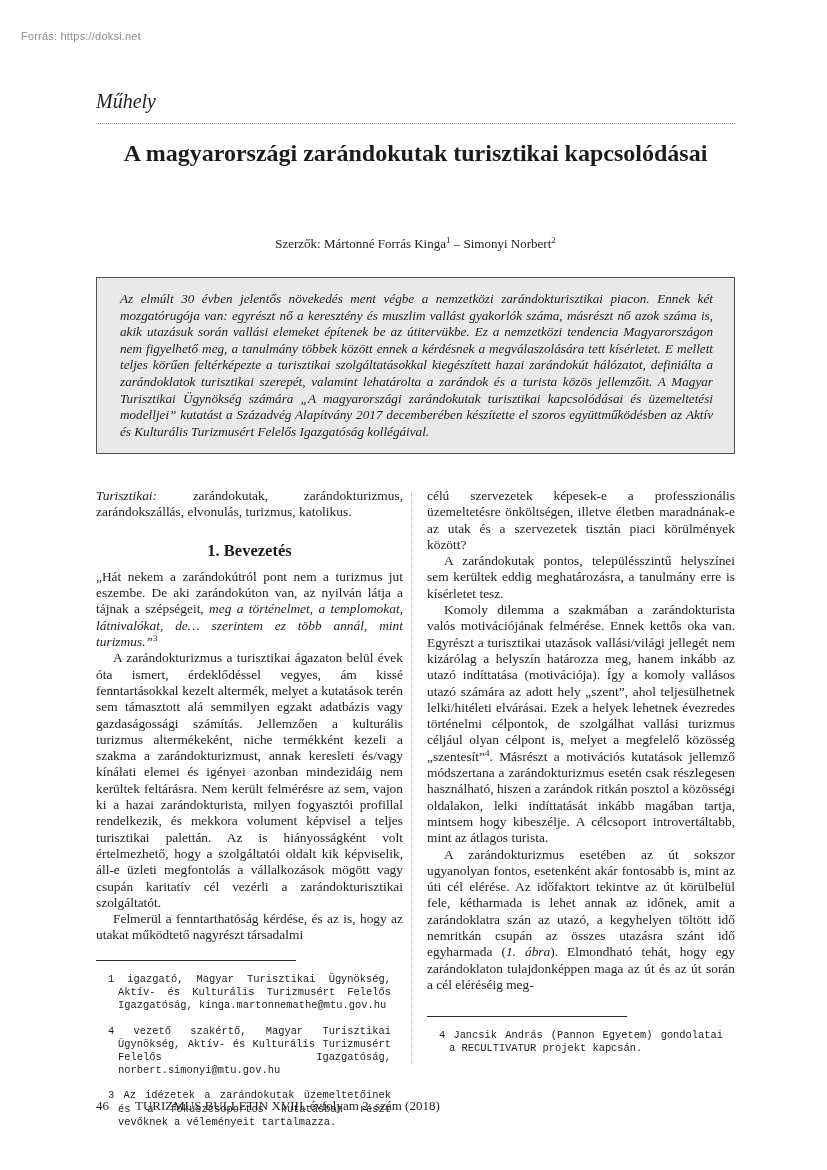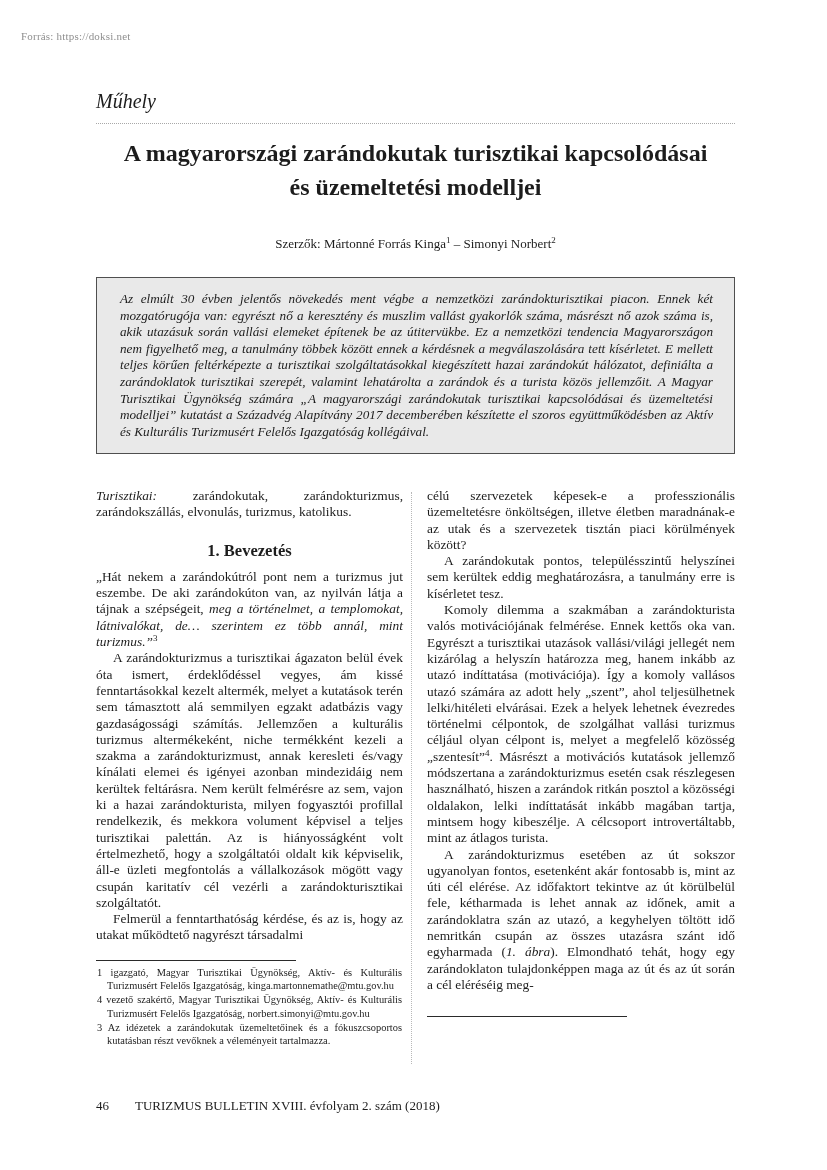--- a/index.html
+++ b/index.html
@@ -9,21 +9,21 @@
     height: 1170px;
     background: #ffffff;
     font-family: "Liberation Serif", "DejaVu Serif", serif;
     color: #1c1c1c;
     overflow: hidden;
   }
   .source-label {
     position: absolute;
     left: 21px;
     top: 30px;
-    font-family: Liberation Serif, serif;
+    font-family: Liberation Sans, sans-serif;
     font-size: 11px;
     color: #8f8f8f;
     letter-spacing: 0.2px;
   }
   .section-label {
     position: absolute;
     left: 96px;
     top: 90px;
     width: 639px;
     font-size: 20px;
@@ -98,23 +98,24 @@
     text-align: justify;
   }
   .footnotes-left  { left: 96px;  top: 960px; }
   .footnotes-right { left: 427px; top: 1016px; width: 308px; }
   .fn-rule {
     width: 200px;
     border-top: 1px solid #2a2a2a;
     margin: 0 0 5px 0;
   }
   .footnotes p {
-    margin: 1px;
+    margin: 12px;
     padding-left: 10px;
     text-indent: -10px;
+    font-family: Liberation Mono, monospace;
   }
   .page-footer {
     position: absolute;
     left: 96px;
     top: 1098px;
     font-size: 13px;
     display: flex;
     gap: 26px;
   }
 </style>
@@ -122,21 +123,20 @@
 <body>
 
 <div class="page">
 
   <div class="source-label">Forrás: https://doksi.net</div>
 
   <div class="section-label">Műhely</div>
 
   <div class="article-title">
     <div>A magyarországi zarándokutak turisztikai kapcsolódásai</div>
-    <div>és üzemeltetési modelljei</div>
   </div>
 
   <div class="authors-line"><span>Szerzők: Mártonné Forrás Kinga</span><sup>1</sup><span> – Simonyi Norbert</span><sup>2</sup></div>
 
   <div class="abstract-box">Az elmúlt 30 évben jelentős növekedés ment végbe a nemzetközi zarándokturisztikai piacon. Ennek két mozgatórugója van: egyrészt nő a keresztény és muszlim vallást gyakorlók száma, másrészt nő azok száma is, akik utazásuk során vallási elemeket építenek be az útitervükbe. Ez a nemzetközi tendencia Magyarországon nem figyelhető meg, a tanulmány többek között ennek a kérdésnek a megválaszolására tett kísérletet. E mellett teljes körűen feltérképezte a turisztikai szolgáltatásokkal kiegészített hazai zarándokút hálózatot, definiálta a zarándoklatok turisztikai szerepét, valamint lehatárolta a zarándok és a turista közös jellemzőit. A Magyar Turisztikai Ügynökség számára „A magyarországi zarándokutak turisztikai kapcsolódásai és üzemeltetési modelljei” kutatást a Századvég Alapítvány 2017 decemberében készítette el szoros együttműködésben az Aktív és Kulturális Turizmusért Felelős Igazgatóság kollégáival.</div>
 
   <div class="col col-left">
     <p><span style="font-style: italic;">Turisztikai:</span><span> zarándokutak, zarándokturizmus, zarándokszállás, elvonulás, turizmus, katolikus.</span></p>
     <div class="intro-heading">1. Bevezetés</div>
     <p><span>„Hát nekem a zarándokútról pont nem a turizmus jut eszembe. De aki zarándokúton van, az nyilván látja a tájnak a szépségeit, </span><span style="font-style: italic;">meg a történelmet, a templomokat, látnivalókat, de… szerintem ez több annál, mint turizmus.”</span><sup>3</sup></p>
@@ -155,20 +155,21 @@
 
   <div class="footnotes footnotes-left">
     <div class="fn-rule"></div>
     <p>1 igazgató, Magyar Turisztikai Ügynökség, Aktív- és Kulturális Turizmusért Felelős Igazgatóság, kinga.martonnemathe@mtu.gov.hu</p>
     <p>4 vezető szakértő, Magyar Turisztikai Ügynökség, Aktív- és Kulturális Turizmusért Felelős Igazgatóság, norbert.simonyi@mtu.gov.hu</p>
     <p>3 Az idézetek a zarándokutak üzemeltetőinek és a fókuszcsoportos kutatásban részt vevőknek a véleményeit tartalmazza.</p>
   </div>
 
   <div class="footnotes footnotes-right">
     <div class="fn-rule"></div>
+    <p>4 Jancsik András (Pannon Egyetem) gondolatai a RECULTIVATUR projekt kapcsán.</p>
   </div>
 
   <div class="page-footer">
     <span>46</span>
     <span>TURIZMUS BULLETIN XVIII. évfolyam 2. szám (2018)</span>
   </div>
 
 </div>
 
 </body></html>

